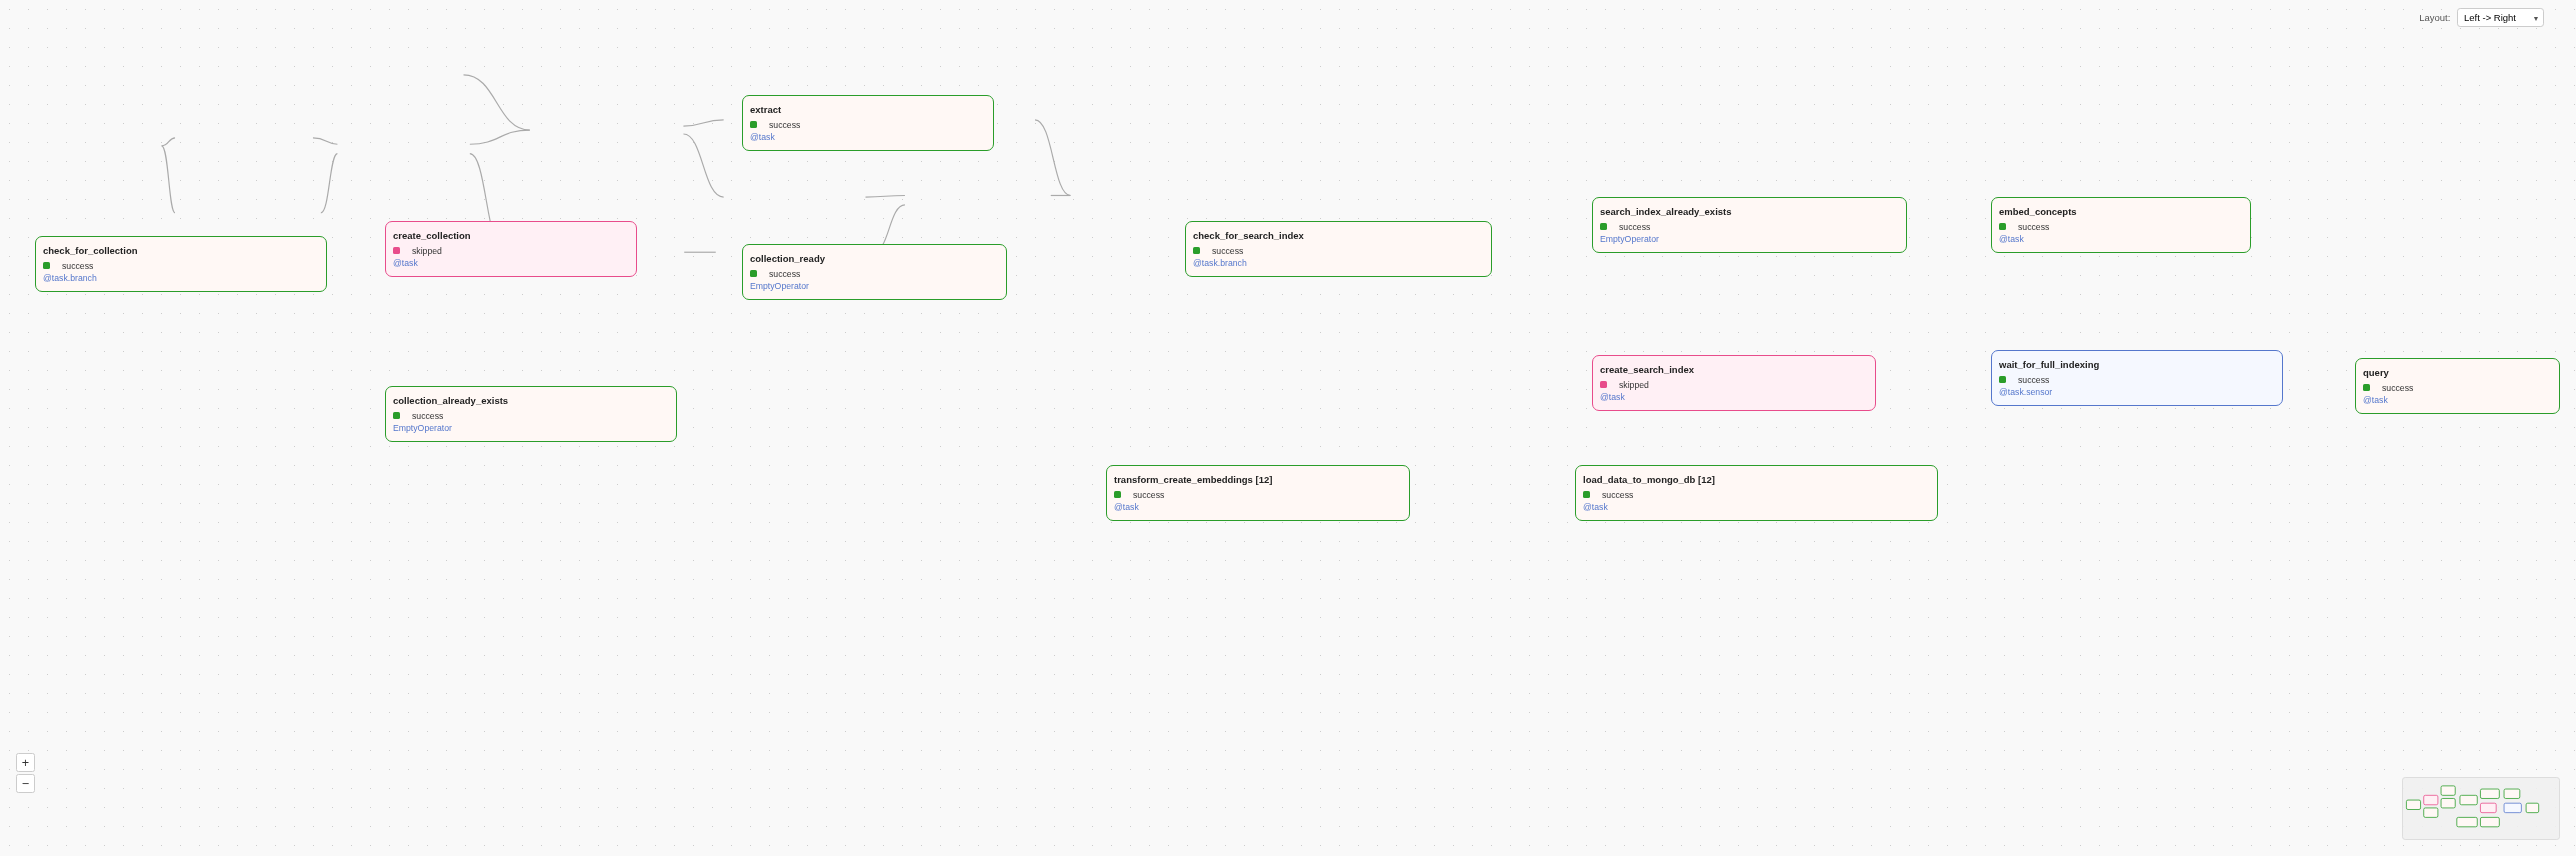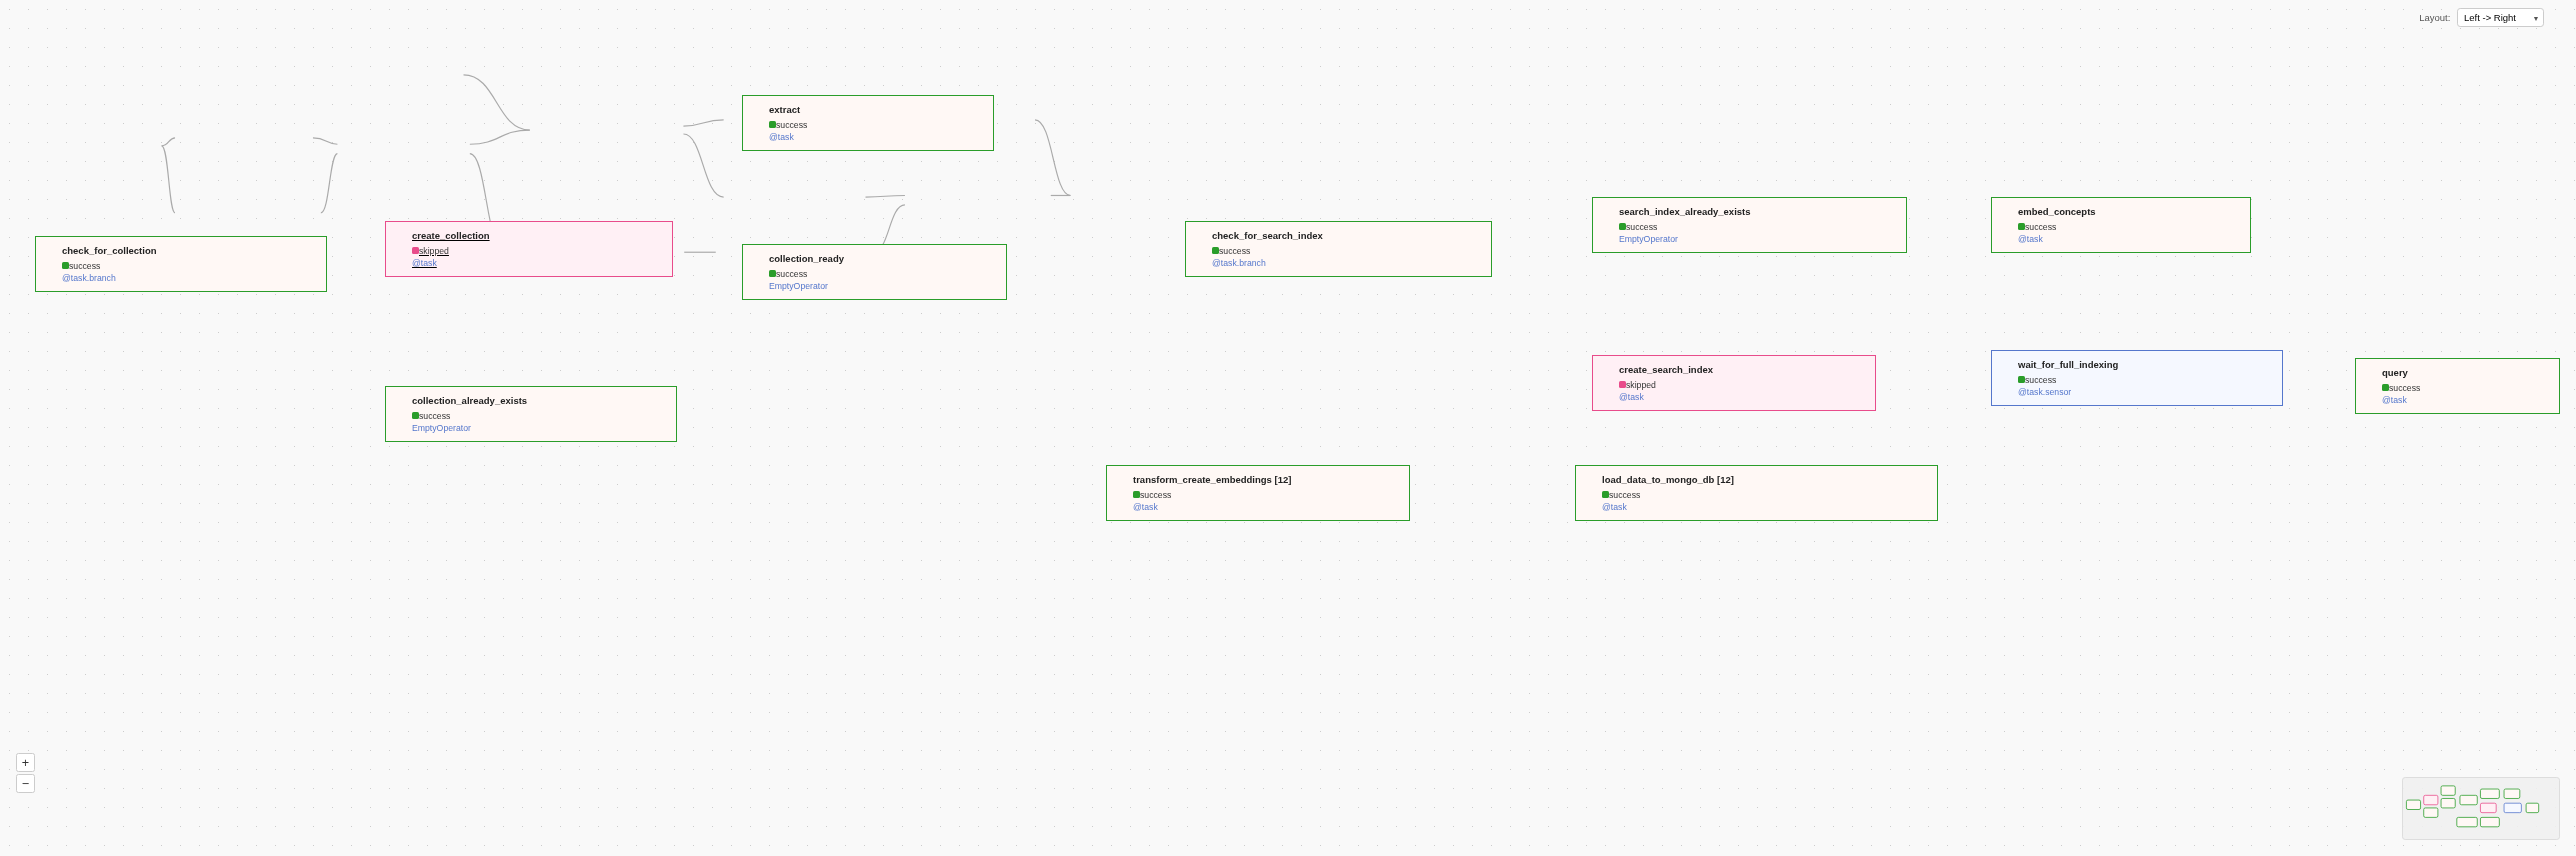--- a/index.html
+++ b/index.html
@@ -60,42 +60,42 @@
       right: 4.7px;
       top: 50%;
       transform: translateY(-50%);
       font-size: 7px;
       color: #555;
       pointer-events: none;
     }
 
     .node {
       position: absolute;
-      border-radius: 0;
+      border-radius: 7px;
       border: 1.6px solid #22a;
-      padding: 8px 26px;
+      padding: 8px 7px;
       min-width: 126px;
       background: #fff8f5;
     }
 
     .node.green-border { border-color: #2a9d2a; }
     .node.pink-border { border-color: #e84c8b; background: #fff0f5; }
     .node.blue-border { border-color: #5577cc; background: #f5f8ff; }
 
     .node-title {
       font-size: 9.5px;
       font-weight: 600;
       color: #222;
       margin-bottom: 4.7px;
     }
 
     .node-status {
       display: flex;
       align-items: center;
-      gap: 0;
+      gap: 12px;
       font-size: 8.7px;
       color: #333;
       margin-bottom: 2.4px;
     }
 
     .status-dot {
       width: 7px;
       height: 7px;
       border-radius: 1.6px;
       flex-shrink: 0;
@@ -209,21 +209,21 @@
 
   <div id="nodes-container">
       <div class="node green-border" style="left: 35px; top: 236px; width: 292px;">
       <div class="node-title">check_for_collection</div>
       <div class="node-status">
         <span class="status-dot green"></span>
         <span>success</span>
       </div>
       <div class="node-type">@task.branch</div>
     </div>
-      <div class="node pink-border" style="left: 385px; top: 221px; width: 288px; text-decoration: underline;">
+      <div class="node pink-border" style="left: 385px; top: 221px; width: 252px;">
       <div class="node-title">create_collection</div>
       <div class="node-status">
         <span class="status-dot pink"></span>
         <span>skipped</span>
       </div>
       <div class="node-type">@task</div>
     </div>
       <div class="node green-border" style="left: 385px; top: 386px; width: 292px;">
       <div class="node-title">collection_already_exists</div>
       <div class="node-status">

